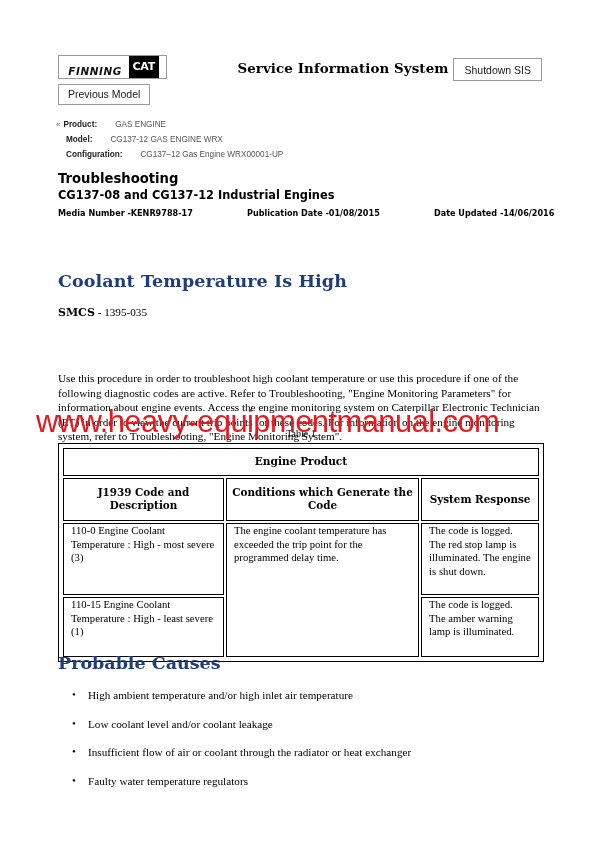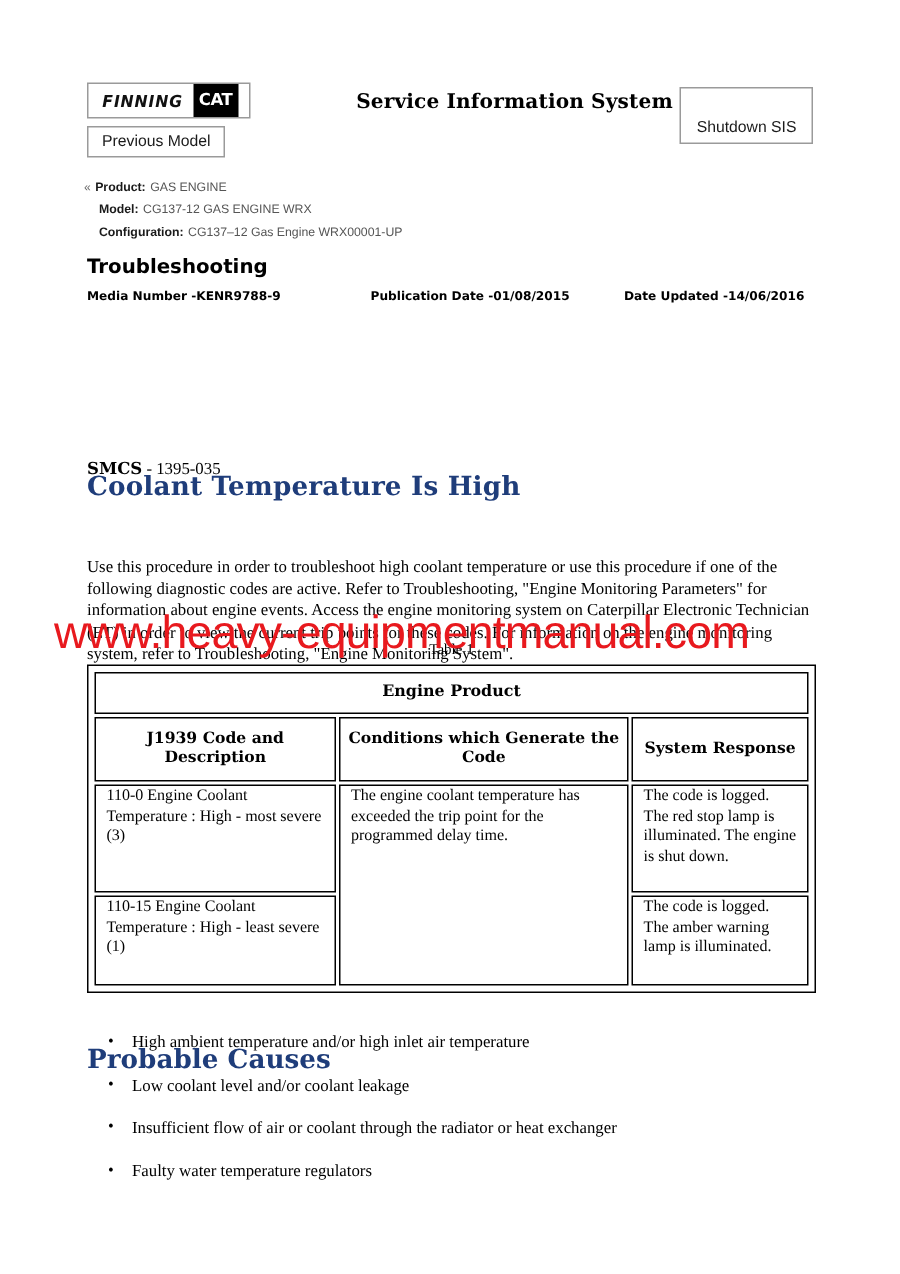--- a/index.html
+++ b/index.html
@@ -34,21 +34,21 @@
 
   .logo-box {
     position: absolute;
     left: 0; top: 0;
     width: 109px;
     height: 24px;
     border: 1px solid #9a9a9a;
     background: #ffffff;
     box-sizing: border-box;
     display: flex;
-    align-items: center;
+    align-items: flex-end;
   }
   .logo-finning {
     font-family: "DejaVu Sans", sans-serif;
     font-weight: bold;
     font-style: italic;
     font-size: 11px;
     letter-spacing: 0.6px;
     color: #111111;
     padding-left: 8px;
     transform: scaleX(0.95);
@@ -92,21 +92,21 @@
     font-size: 13.4px;
     letter-spacing: 0.1px;
     color: #000000;
     white-space: nowrap;
   }
 
   .btn-shutdown {
     position: absolute;
     right: 0;
     top: 3px;
-    padding: 20px 10px 4px 10px;
+    padding: 5px 10px 4px 10px;
     border: 1px solid #9a9a9a;
     background: #ffffff;
     font-family: "Liberation Sans", sans-serif;
     font-size: 10.5px;
     color: #1a1a1a;
     line-height: 12px;
     cursor: pointer;
     white-space: nowrap;
   }
 
@@ -128,21 +128,21 @@
     color: #666666;
     font-size: 8px;
     margin-right: 3px;
   }
   .bc-key {
     font-weight: bold;
     color: #1a1a1a;
   }
   .bc-val {
     color: #555555;
-    margin-left: 3px;
+    margin-left: 18px;
   }
 
   
   .doc-title-block {
     position: absolute;
     left: 58px;
     top: 171px;
     width: 484px;
     font-family: "DejaVu Sans", sans-serif;
   }
@@ -162,40 +162,39 @@
   .doc-meta {
     position: relative;
     margin-top: 5px;
     height: 13px;
     font-weight: bold;
     font-size: 8.1px;
     color: #000000;
   }
   .doc-meta .m1 { position: absolute; left: 0; top: 0; white-space: nowrap;}
   .doc-meta .m2 { position: absolute; left: 189px; top: 0; white-space: nowrap;}
-  .doc-meta .m3 { position: absolute; left: 358px; top: 0; white-space: nowrap; text-align: right;}
+  .doc-meta .m3 { position: absolute; left: 376px; top: 0; white-space: nowrap; text-align: right;}
 
   .doc-id {
     position: absolute;
     left: 58px;
     top: 247px;
     width: 484px;
     text-align: right;
     font-family: "Liberation Sans", sans-serif;
     font-size: 7.6px;
     color: #222222;
     letter-spacing: 0.2px;
   }
 
   
   .h-blue {
     font-family: "DejaVu Serif", serif;
     font-weight: bold;
     color: #1f3d7a;
-    margin-top: 44px;
   }
   .heading-main {
     position: absolute;
     left: 58px;
     top: 270px;
     font-size: 17.5px;
     line-height: 22px;
     letter-spacing: 0.1px;
   }
 
@@ -368,22 +367,23 @@
     <div class="bc-row r2">
       <span class="bc-key">Model:</span><span class="bc-val">CG137-12 GAS ENGINE WRX</span>
     </div>
     <div class="bc-row r3">
       <span class="bc-key">Configuration:</span><span class="bc-val">CG137–12 Gas Engine WRX00001-UP</span>
     </div>
   </div>
 
   <div class="doc-title-block">
     <div class="doc-title">Troubleshooting</div>
+    <div class="doc-subtitle">CG137-08 and CG137-12 Industrial Engines</div>
     <div class="doc-meta">
-      <span class="m1">Media Number -KENR9788-9</span>
+      <span class="m1">Media Number -KENR9788-17</span>
       <span class="m2">Publication Date -01/08/2015</span>
       <span class="m3">Date Updated -14/06/2016</span>
     </div>
   </div>
 
 
   <div class="heading-main h-blue">Coolant Temperature Is High</div>
 
   <div class="smcs">
     <b>SMCS</b>

